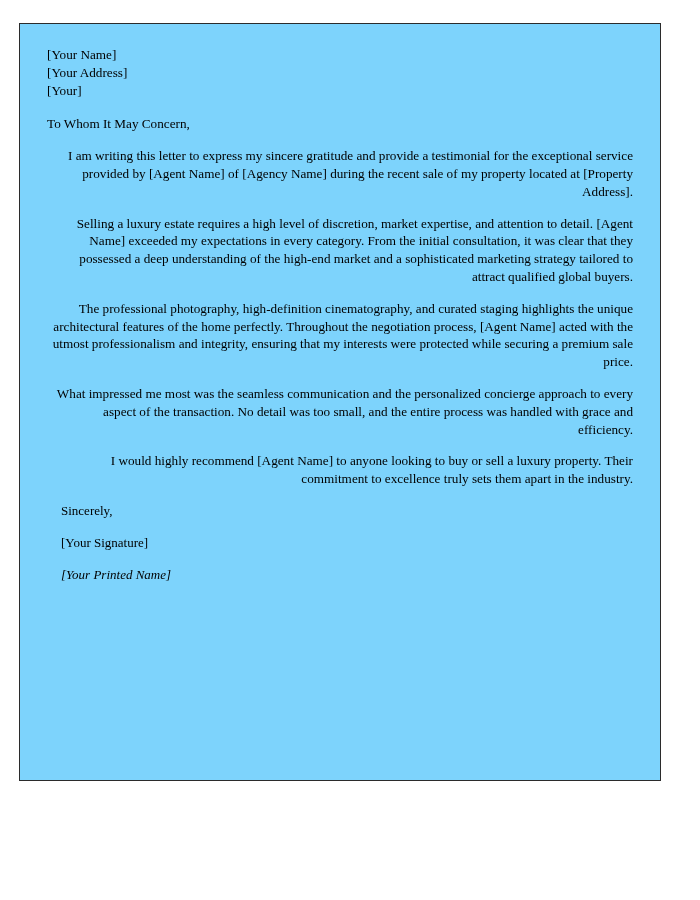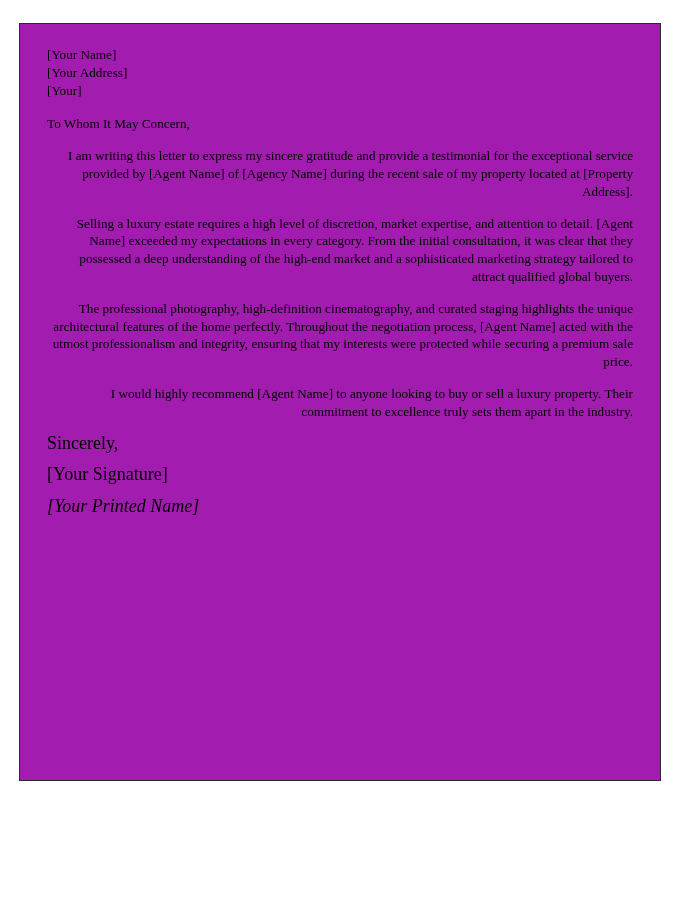--- a/index.html
+++ b/index.html
@@ -15,21 +15,21 @@
     overflow: hidden;
   }
   .page-frame {
     position: absolute;
     left: 19px;
     top: 23px;
     width: 642px;
     height: 758px;
     box-sizing: border-box;
     border: 1px solid #2b2b2b;
-    background: #a21caf;
+    background: #7dd3fc;
   }
   .letter-body {
     padding: 22px 27px 0 27px;
   }
   .sender-block {
     margin: 0 0 14px 0;
   }
   .sender-line {
     font-size: 13.2px;
     line-height: 17.8px;
@@ -40,23 +40,23 @@
     line-height: 17.8px;
     margin: 16px 0 14px 0;
   }
   .para {
     font-size: 13.2px;
     line-height: 17.8px;
     margin: 0 0 14px 0;
     text-align: right;
   }
   .closing-line {
-    font-size: 18px;
+    font-size: 13px;
     line-height: 17.8px;
-    margin: 0 0 14px 0;
+    margin: 0 0 14px 14px;
   }
   .closing-line:last-child {
     margin-bottom: 0;
     font-style: italic;
   }
 </style>
 </head>
 <body>
 
 <div class="page-frame">
@@ -66,20 +66,21 @@
       <div class="sender-line">[Your Name]</div>
       <div class="sender-line">[Your Address]</div>
       <div class="sender-line">[Your]</div>
     </div>
 
     <div class="salutation">To Whom It May Concern,</div>
 
     <p class="para">I am writing this letter to express my sincere gratitude and provide a testimonial for the exceptional service provided by [Agent Name] of [Agency Name] during the recent sale of my property located at [Property Address].</p>
     <p class="para">Selling a luxury estate requires a high level of discretion, market expertise, and attention to detail. [Agent Name] exceeded my expectations in every category. From the initial consultation, it was clear that they possessed a deep understanding of the high-end market and a sophisticated marketing strategy tailored to attract qualified global buyers.</p>
     <p class="para">The professional photography, high-definition cinematography, and curated staging highlights the unique architectural features of the home perfectly. Throughout the negotiation process, [Agent Name] acted with the utmost professionalism and integrity, ensuring that my interests were protected while securing a premium sale price.</p>
+    <p class="para">What impressed me most was the seamless communication and the personalized concierge approach to every aspect of the transaction. No detail was too small, and the entire process was handled with grace and efficiency.</p>
     <p class="para">I would highly recommend [Agent Name] to anyone looking to buy or sell a luxury property. Their commitment to excellence truly sets them apart in the industry.</p>
 
     <div class="closing-line">Sincerely,</div>
     <div class="closing-line">[Your Signature]</div>
     <div class="closing-line">[Your Printed Name]</div>
 
   </div>
 </div>
 
 </body></html>

